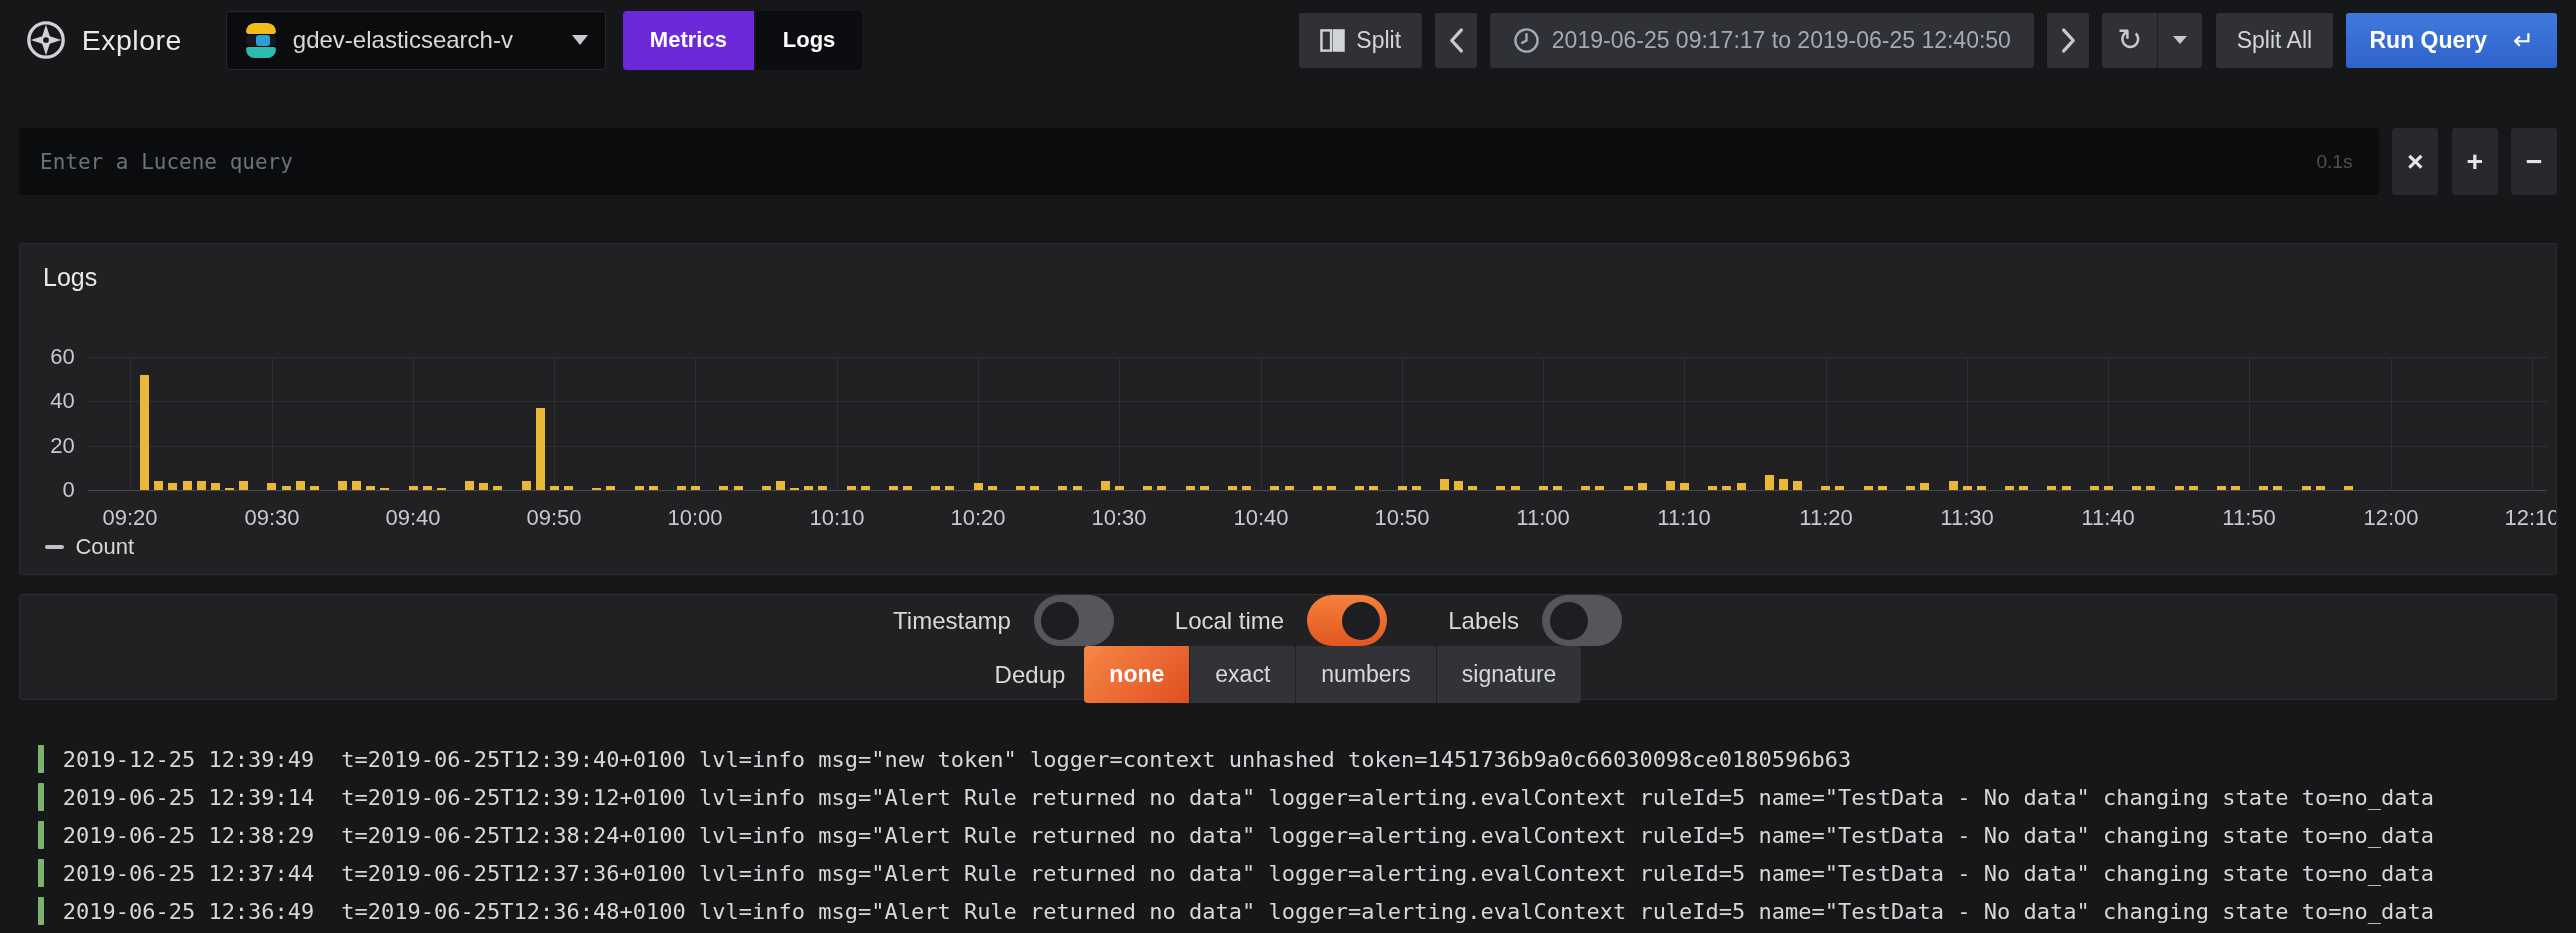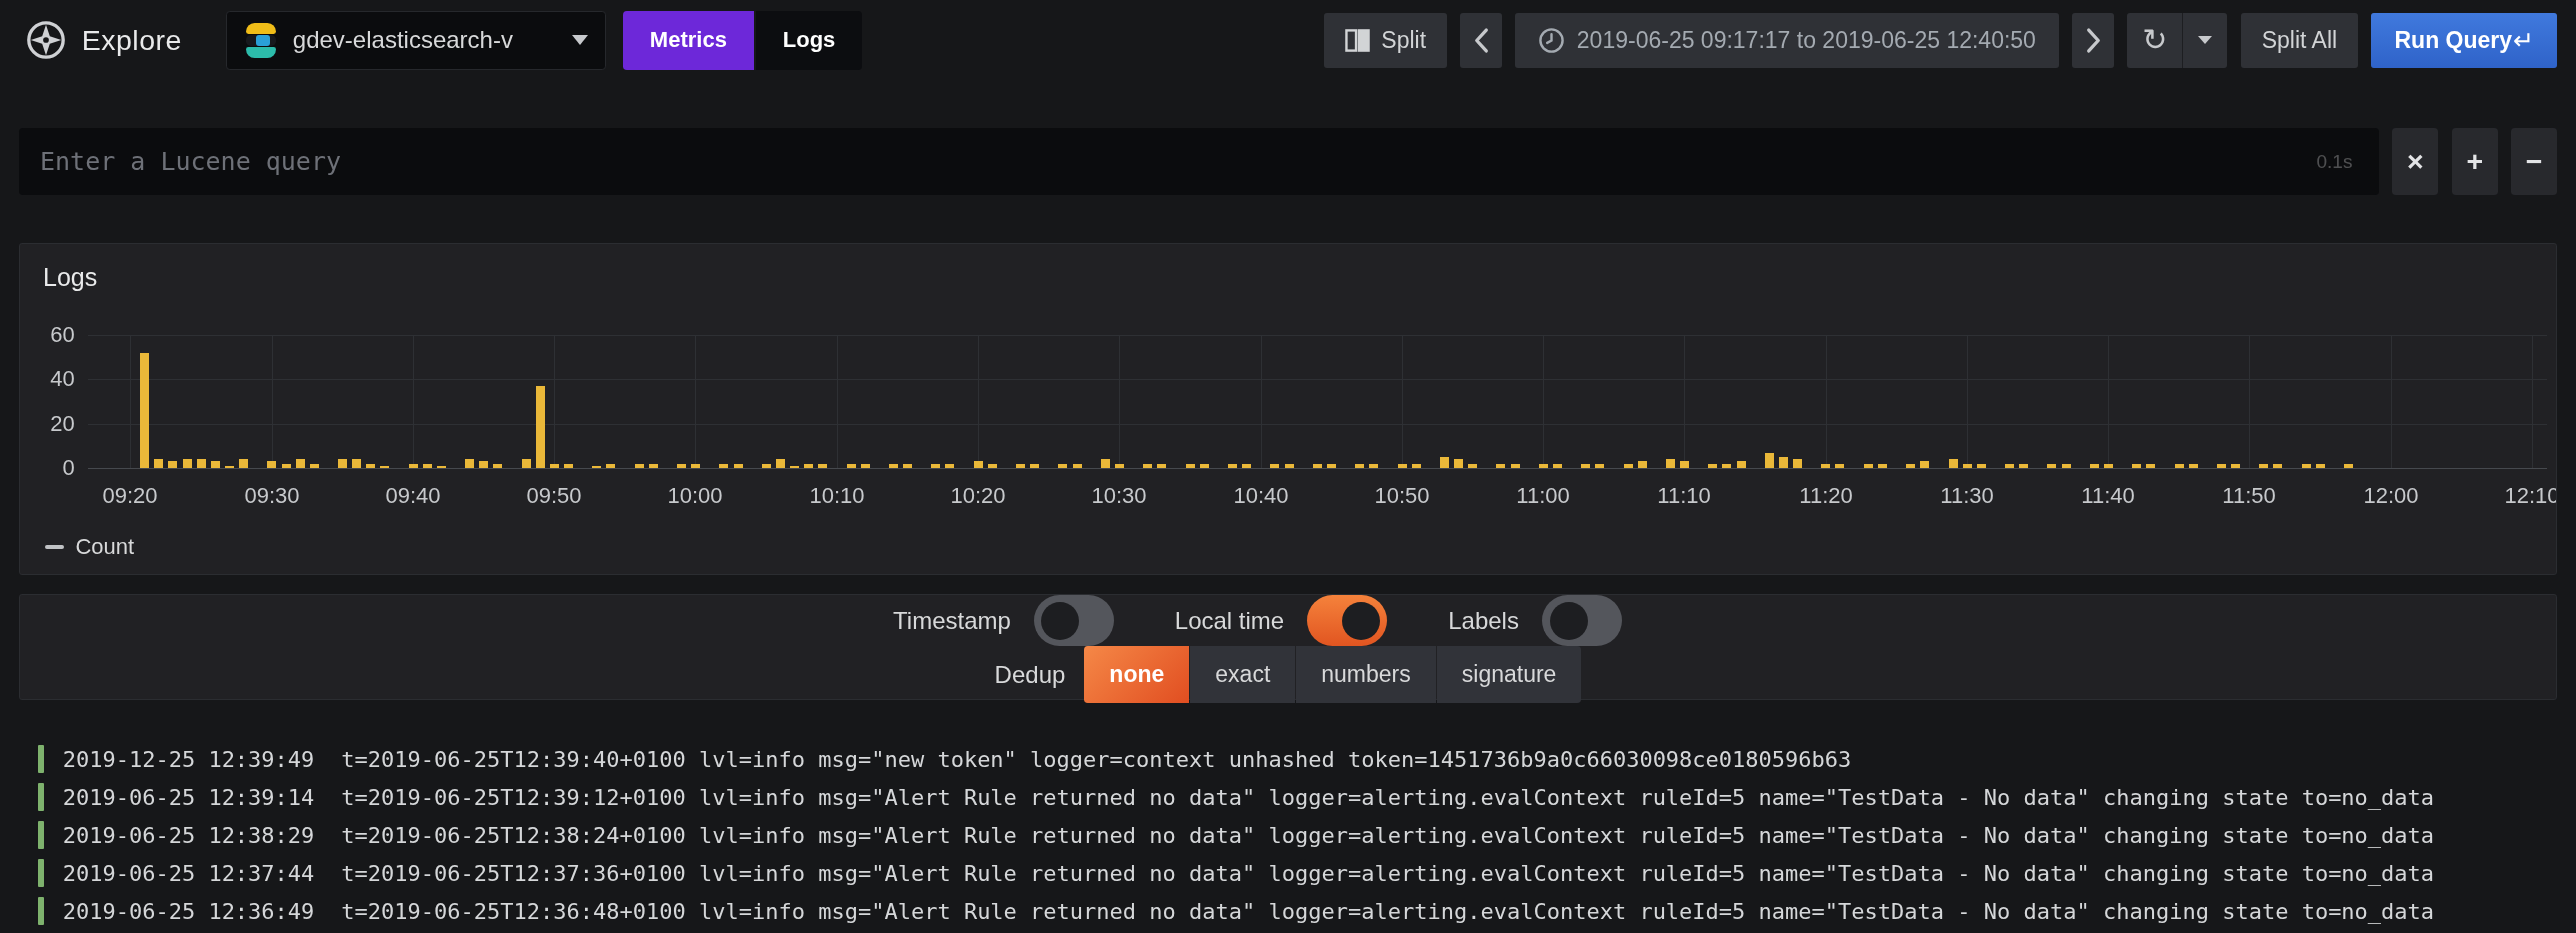--- a/index.html
+++ b/index.html
@@ -41,47 +41,47 @@
     padding:0 21px; cursor:pointer; white-space:nowrap;
   }
   .nav-btn.icon-only { padding:0 11.4px; }
   .time-btn { color:#a4aab1; padding:0 23px; }
   .refresh-group { display:flex; background:#2f3136; border-radius:2.9px; overflow:hidden; }
   .refresh-group .seg { height:55px; display:flex; align-items:center; padding:0 15px; cursor:pointer; }
   .refresh-group .divider { width:1px; background:#1d1e21; }
   .run-btn {
     height:55px; border:none; border-radius:2.9px; padding:0 23px; cursor:pointer;
     background:linear-gradient(180deg,#4079dd,#2f63c9); color:#fff; font-size:23px; font-weight:600;
-    font-family:inherit; display:flex; align-items:center; gap:1px;
+    font-family:inherit; display:flex; align-items:center; gap:26px;
   }
   .run-return { font-size:25px; font-weight:400; }
 
   
   .query-row { margin:48px 19px 0 19px; display:flex; gap:13.3px; height:67px; }
   .query-field {
     flex:1; background:#0b0c0e; border-radius:3.8px; display:flex; align-items:center;
     padding:0 21px; cursor:text;
   }
-  .query-placeholder { font-family:"DejaVu Sans Mono", monospace; font-size:25px; color:#6e7178; flex:1; }
+  .query-placeholder { font-family:"DejaVu Sans Mono", monospace; font-size:21px; color:#6e7178; flex:1; }
   .query-elapsed { font-size:19px; color:rgba(255,255,255,.28); margin-right:5.7px; }
   .qbtn {
     width:46px; height:67px; background:#28292d; border:none; border-radius:3.8px; color:#e3e4e6;
     font-size:28.5px; font-weight:700; cursor:pointer; display:flex; align-items:center; justify-content:center;
     font-family:inherit;
   }
 
   
   .panel {
     margin:0 19px; background:#212124; border:1px solid #2b2d31; border-radius:2.9px; position:relative;
   }
   .logs-panel { margin-top:48px; height:332px; overflow:hidden; }
   .panel-title { position:absolute; top:19px; left:23px; font-size:25px; font-weight:500; color:#e9eaeb; }
 
   .chart { position:absolute; left:0; right:0; top:0; bottom:0; }
-  .plot { position:absolute; left:68px; right:9.5px; top:91px; height:133px; cursor:crosshair; }
+  .plot { position:absolute; left:68px; right:9.5px; top:113px; height:133px; cursor:crosshair; }
   .gridline-h { position:absolute; left:0; right:0; height:1px; background:#2e3034; }
   .gridline-h.base { background:#46494e; }
   .gridline-v { position:absolute; top:0; bottom:0; width:1px; background:#2e3034; }
   .y-label { position:absolute; right:100%; margin-right:13.3px; transform:translateY(-50%); font-size:22px; color:#c7c9cc; white-space:nowrap; }
   .x-label { position:absolute; top:100%; margin-top:15px; transform:translateX(-50%); font-size:22px; color:#c7c9cc; white-space:nowrap; }
   .bar { position:absolute; bottom:0; width:8.6px; background:#eab839; }
 
   .legend { position:absolute; left:25px; top:290px; display:flex; align-items:center; gap:11.4px; }
   .legend-dash { width:19px; height:4.8px; border-radius:1.9px; background:#c0c2c5; cursor:pointer; }
   .legend-label { font-size:22px; color:#d8d9da; cursor:pointer; }

